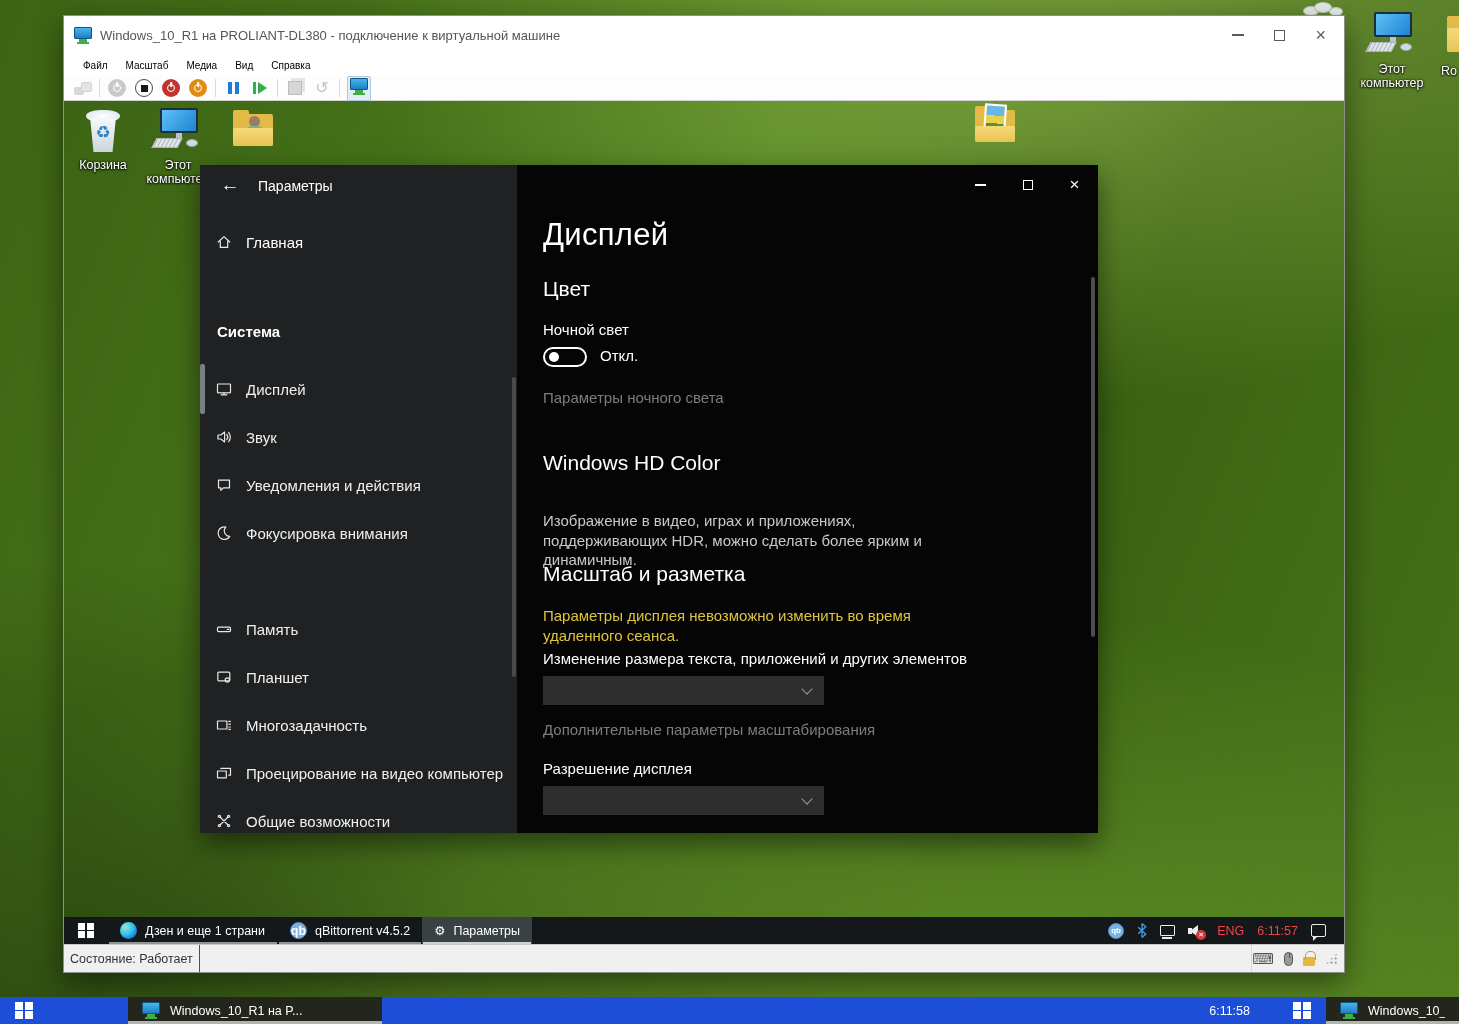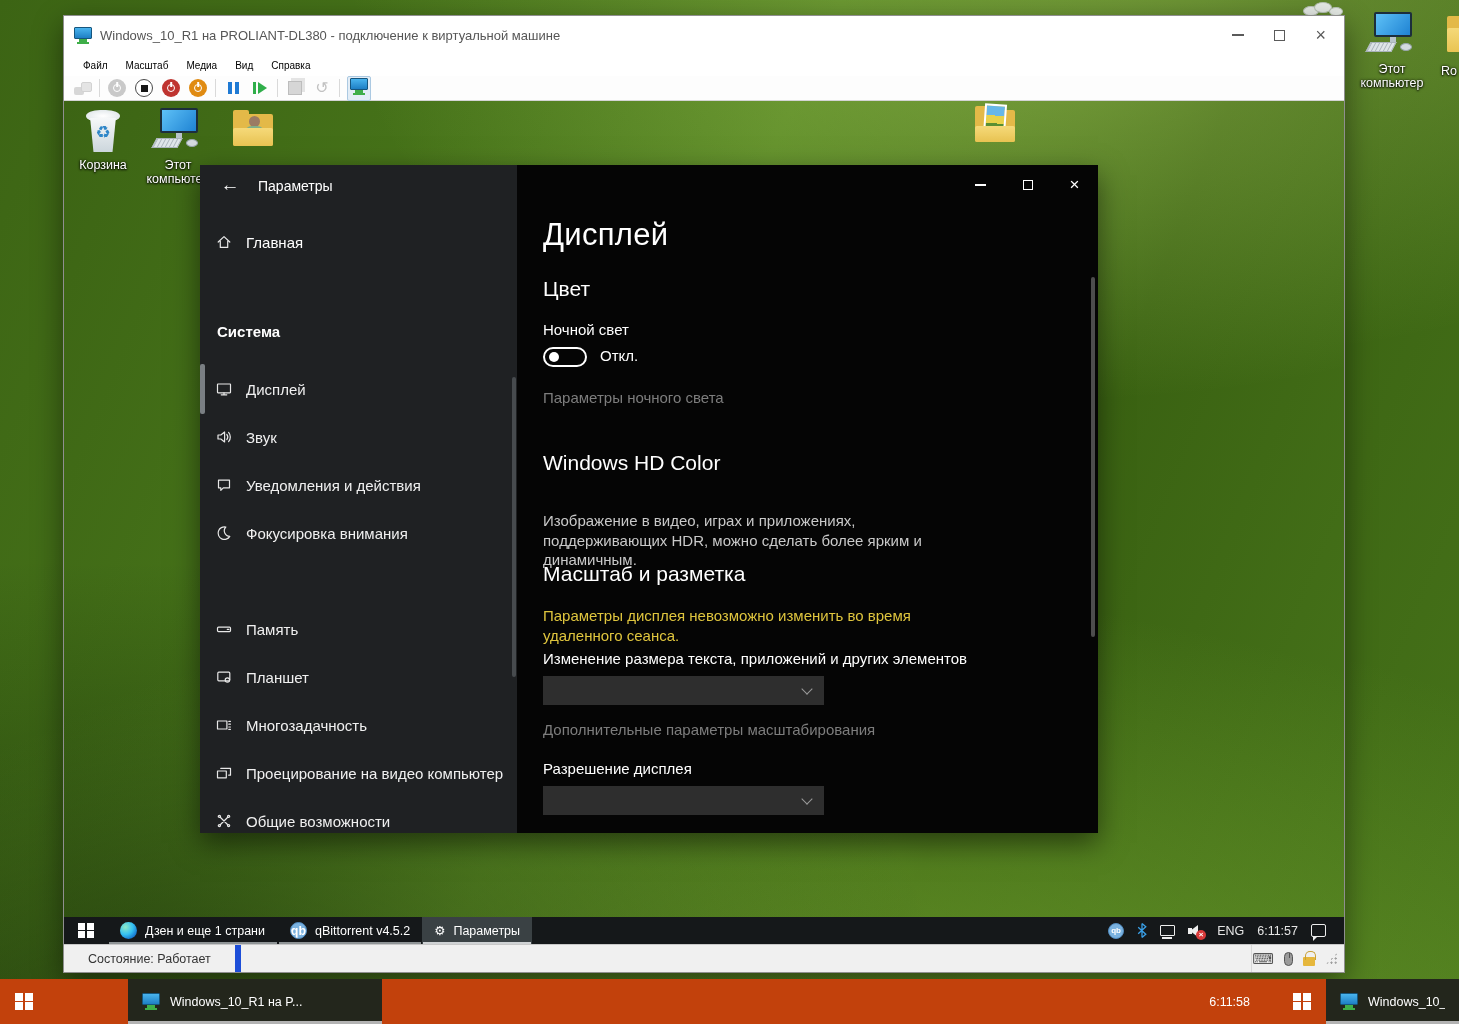--- a/index.html
+++ b/index.html
@@ -132,45 +132,45 @@
   .task span{font-size:12.5px;color:#fff;white-space:nowrap;overflow:hidden}
   .task::after{content:'';position:absolute;left:1px;right:1px;bottom:0;height:2px;background:#8f9496}
   .task.active{background:#3a4144}
   .task.active::after{background:#cfd2d4}
   .edgeico{width:17px;height:17px;border-radius:50%;flex:none;
     background:radial-gradient(circle at 32% 30%,#8fe9c7,#35c1f1 45%,#1b7fd4 72%,#0b4ea2)}
   .qbico{width:17px;height:17px;border-radius:50%;flex:none;background:#7ab2e0;border:1px solid #528cc0;color:#fff;
     font-size:8px;font-weight:700;display:flex;align-items:center;justify-content:center}
   .gear{font-size:15px;color:#e8e8e8}
   .tray{margin-left:auto;display:flex;align-items:center;gap:13px;padding-right:18px}
-  .tray .txt{font-size:12.5px;color:#e5e5e5}
+  .tray .txt{font-size:12.5px;color:#ef4444}
   .netico{width:15px;height:11px;border:1.5px solid #ededed;border-radius:1px;position:relative}
   .netico::after{content:'';position:absolute;left:3px;bottom:-4px;width:6px;height:2px;background:#ededed;box-shadow:-2px 0 0 #ededed,2px 0 0 #ededed}
   .vol{position:relative;width:16px;height:14px}
   .vol .vb{position:absolute;left:0;top:4px;width:4px;height:6px;background:#ededed}
   .vol .vc{position:absolute;left:2px;top:1px;width:0;height:0;border-top:6px solid transparent;border-bottom:6px solid transparent;border-right:8px solid #ededed}
   .vol .mute{position:absolute;right:-2px;bottom:-2px;width:10px;height:10px;border-radius:50%;background:#d83a3a;color:#fff;
     font-size:8px;line-height:10px;text-align:center;font-weight:700}
   .acico{width:15px;height:13px;border:1.5px solid #ededed;border-radius:2px;position:relative}
   .acico::after{content:'';position:absolute;left:1px;bottom:-5px;width:0;height:0;border-top:5px solid #ededed;border-right:5px solid transparent}
 
   
   .vmc-status{height:28px;background:#f0f0f0;border-top:1px solid #c8c8c8;display:flex;align-items:center;font-size:12.5px;color:#333;position:relative}
-  .st-seg{padding:0 24px;height:100%;display:flex;align-items:center;border-right:6px solid #1d4ed8}
+  .st-seg{padding:0 6px;height:100%;display:flex;align-items:center;border-right:1px solid #1d4ed8}
   .st-icons{margin-left:auto;display:flex;align-items:center;gap:10px;padding-right:6px;border-left:1px solid #d9d9d9;height:100%}
   .kbdico{font-size:15px;color:#555}
   .mouseico{width:9px;height:14px;border:1.5px solid #555;border-radius:5px;background:#9a9a9a;position:relative}
   .mouseico::after{content:'';position:absolute;left:50%;top:0;width:1px;height:5px;background:#555}
   .lockico{position:relative;width:12px;height:9px;background:#e6b73c;border-radius:1px;margin-top:6px}
   .lockico::before{content:'';position:absolute;left:1.5px;top:-6px;width:9px;height:8px;border:1.6px solid #c9a035;border-bottom:none;border-radius:5px 5px 0 0}
   .grip{width:13px;height:13px;clip-path:polygon(100% 0,100% 100%,0 100%);
     background-image:radial-gradient(#9a9a9a 1.1px,transparent 1.2px);background-size:4.3px 4.3px}
 
   
-  .host-bar{position:absolute;left:0;right:0;bottom:0;height:45px;background:#c2410c;z-index:30;display:flex;align-items:stretch}
+  .host-bar{position:absolute;left:0;right:0;bottom:0;height:27px;background:#1d4ed8;z-index:30;display:flex;align-items:stretch}
   .hstart{width:48px;display:flex;align-items:center;justify-content:center}
   .hstart .winlogo{grid-template-columns:8px 8px;grid-template-rows:8px 8px}
   .htask{position:relative;display:flex;align-items:center;gap:10px;padding:0 14px}
   .htask span{font-size:12.5px;color:#fff;white-space:nowrap;overflow:hidden}
   .htask.active{background:#23261c}
   .htask.active::after{content:'';position:absolute;left:0;right:0;bottom:0;height:3px;background:#b3b3b3}
   .hclock{position:absolute;right:0;top:0;bottom:0;display:flex;align-items:center;font-size:12.5px;color:#fff}
 
   
   .bin-sliver{position:absolute;left:1299px;top:0;width:50px;height:17px;z-index:4}

